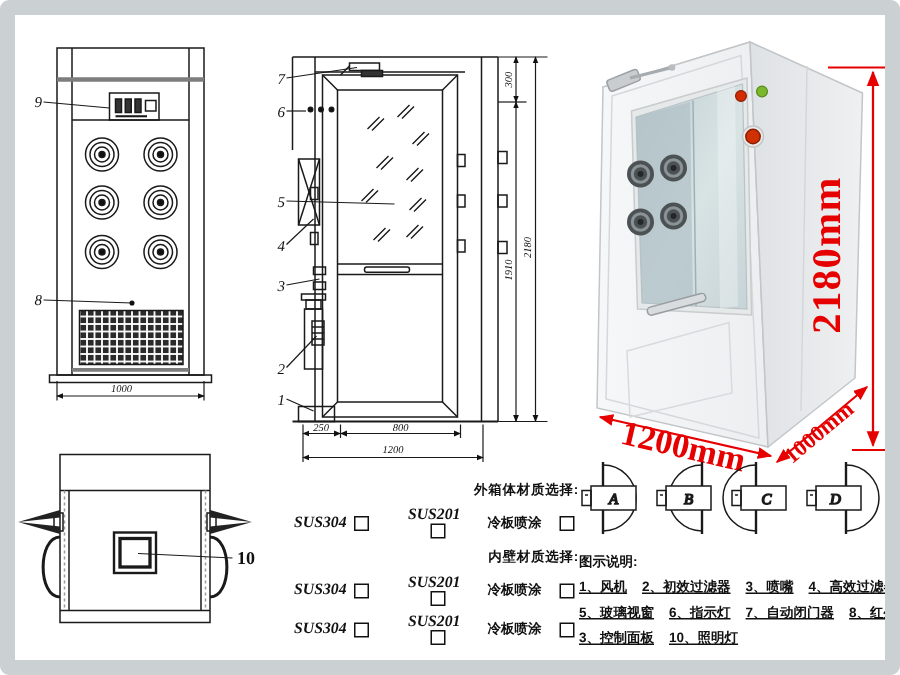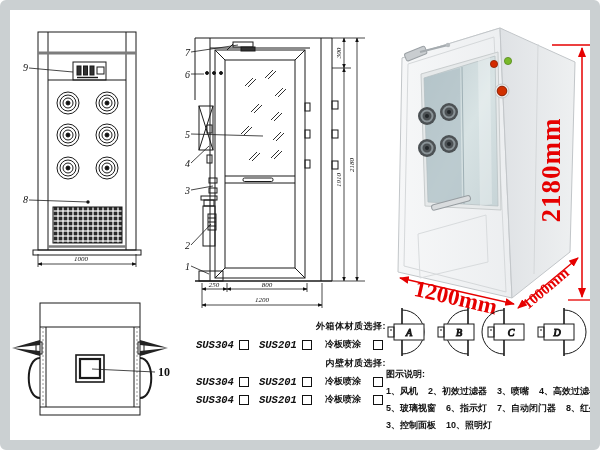--- a/index.html
+++ b/index.html
@@ -9,28 +9,28 @@
   .abs{position:absolute;}
   svg{display:block;overflow:visible;}
   svg text{font-family:"Liberation Serif","DejaVu Serif",serif;}
   .cad-num{font-style:italic;font-size:10px;fill:#111;}
   .cad-dim{font-style:italic;font-size:7px;fill:#111;}
   
   .materials{left:196px;top:314px;width:190px;font-size:9px;color:#111;text-align:right;}
   .mat-title{font-weight:bold;margin:6px 0 5px 0;letter-spacing:.5px;}
   .mat-row{display:flex;align-items:center;margin:0 0 5px 0;}
   .opt{display:flex;align-items:center;}
-  .opt.w1{width:63px;}.opt.w2{width:66px;}
-  .opt .lbl{font-family:Liberation Mono, monospace;font-style:italic;font-weight:bold;font-size:10.5px;margin-right:5px;}
+  .opt.w1{width:63px;}.opt.w2{width:66px;flex-direction:column;}
+  .opt .lbl{font-family:Liberation Serif, serif;font-style:italic;font-weight:bold;font-size:10.5px;margin-right:5px;}
   .opt .lblc{font-weight:bold;font-size:9px;margin-right:12px;}
   .cb{width:8px;height:8px;border:1.3px solid #111;background:#fff;flex:none;}
   
   .legend{left:386px;top:368px;width:210px;font-size:9px;color:#111;font-weight:bold;}
   .legend-title{margin-bottom:4px;}
-  .legend-row{display:flex;flex-wrap:nowrap;gap:10px;margin-bottom:4px;white-space:nowrap;}
+  .legend-row{display:flex;flex-wrap:nowrap;gap:10px;margin-bottom:4px;white-space:nowrap;text-decoration:underline;}
 </style>
 </head>
 <body>
 
 <div class="page">
 
   <svg class="abs" style="left:18px;top:26px;" width="130" height="245" viewBox="0 0 130 245">
     <defs>
       <marker id="arF" viewBox="0 0 10 10" refX="9" refY="5" markerWidth="6" markerHeight="6" orient="auto-start-reverse">
         <path d="M0,1L10,5L0,9z" fill="#111"></path>

